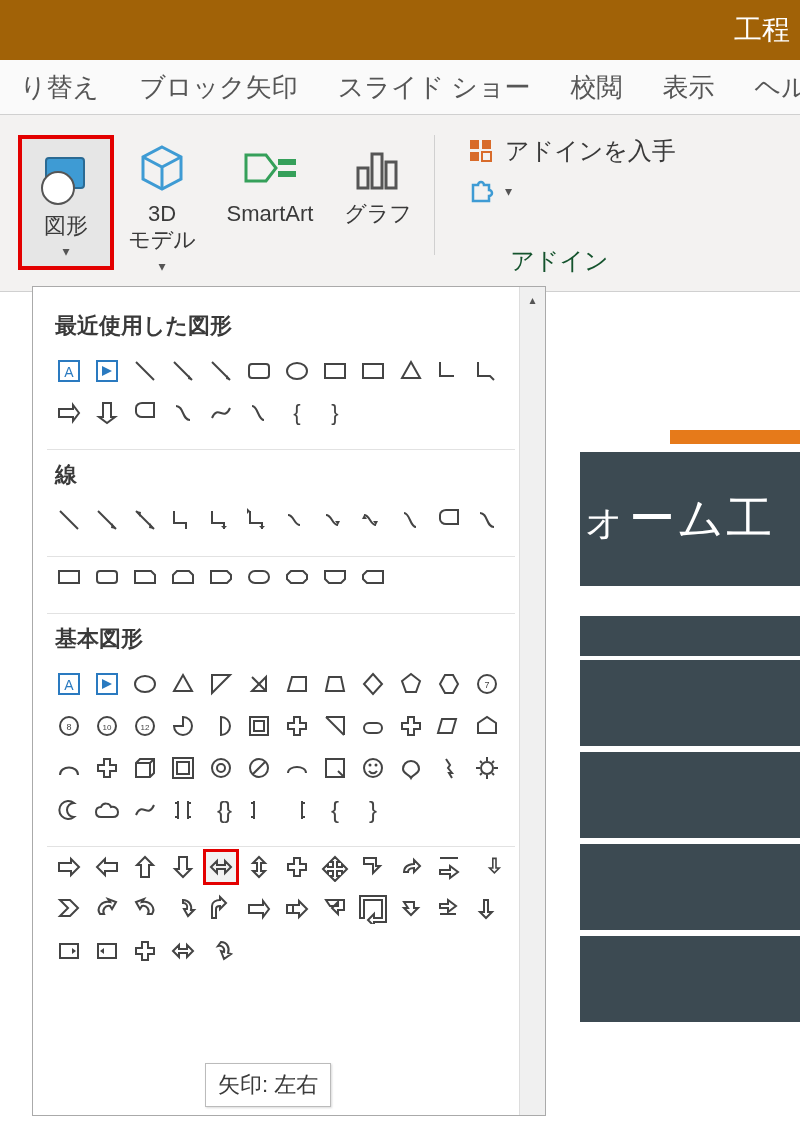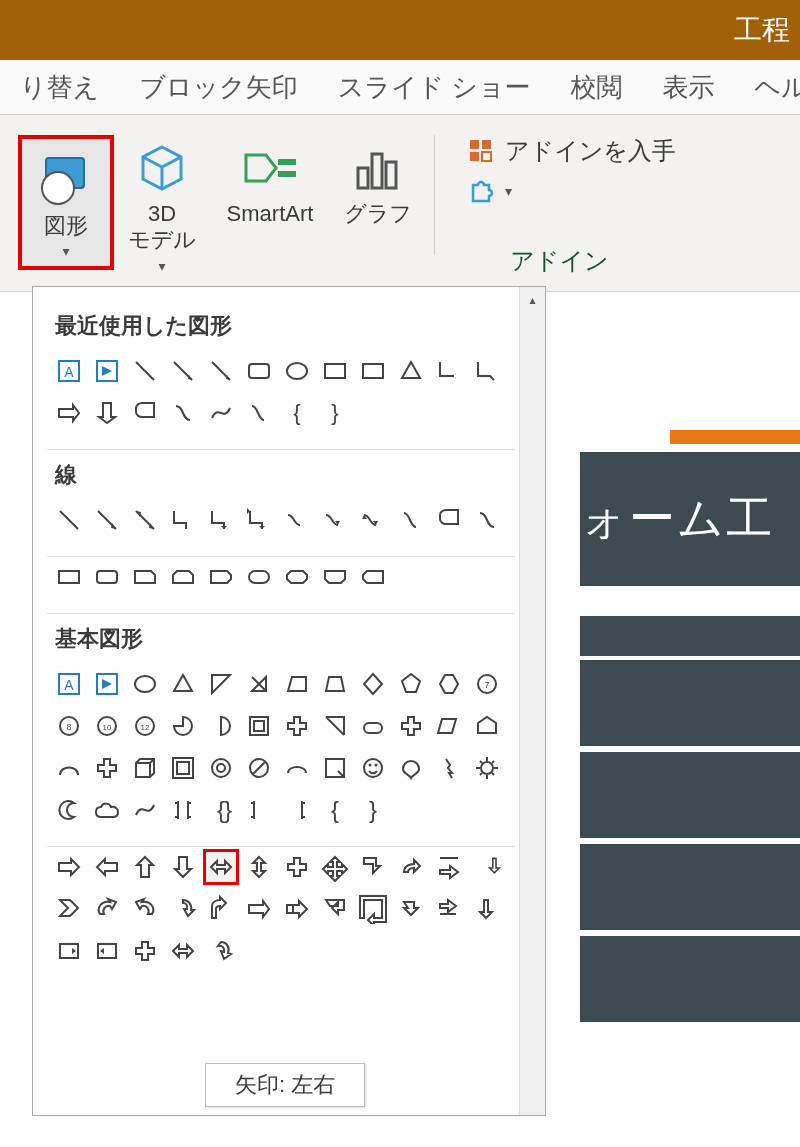--- a/index.html
+++ b/index.html
@@ -20,21 +20,21 @@
   .shapes-dropdown { position:absolute; left:32px; top:286px; width:514px; height:830px; background:#fff; border:1px solid #aaa; z-index:10; }
   .shapes-dropdown .scrollbar { position:absolute; right:0; top:0; width:26px; height:100%; background:#f0f0f0; border-left:1px solid #ddd;}
   .shapes-dropdown .scrollbar .arrow { height:26px; display:flex; align-items:center; justify-content:center; font-size:12px; color:#555; }
   .shapes-content { padding: 14px 30px 0 14px; }
   .cathdr { font-size: 22px; font-weight:600; color:#3a3a3a; padding: 10px 0 10px 8px; }
   .shape-row { display:flex; flex-wrap:wrap; gap:6px 2px; padding:2px 4px 18px 4px; border-bottom: 1px solid #e2e2e2; }
   .shape-row.noborder { border-bottom:none; }
   .sh { width:36px; height:36px; display:flex; align-items:center; justify-content:center; }
   .sh svg { display:block; }
   .sel-red { border:3px solid #e30000; background:#f2f2f2;}
-  .tooltip { position:absolute; left:172px; bottom:8px; background:#fff; border:1px solid #bbb; padding:6px 29px; font-size:22px; color:#3a3a3a; box-shadow:1px 1px 2px rgba(0,0,0,.15);}
+  .tooltip { position:absolute; left:172px; bottom:8px; background:#fff; border:1px solid #bbb; padding:6px 12px; font-size:22px; color:#3a3a3a; box-shadow:1px 1px 2px rgba(0,0,0,.15);}
   
   .slide-bg { position:absolute; left:580px; top:430px; width:280px; }
   .slide-bg .orange-strip { height:14px; background:#e67a1a; margin-left:90px; margin-bottom:8px;}
   .slide-bg .dark { background:#3c4a52; color:#fff; font-size:46px; padding:36px 10px 36px 0; letter-spacing:2px;}
   .slide-bg .tablecells { margin-top:30px; }
   .slide-bg .tablecells .cell { height:86px; background:#3c4a52; margin-bottom:6px;}
   .slide-bg .hdrcell { height:40px; background:#3c4a52; margin-bottom:4px;}
 </style>
 </head>
 <body>

